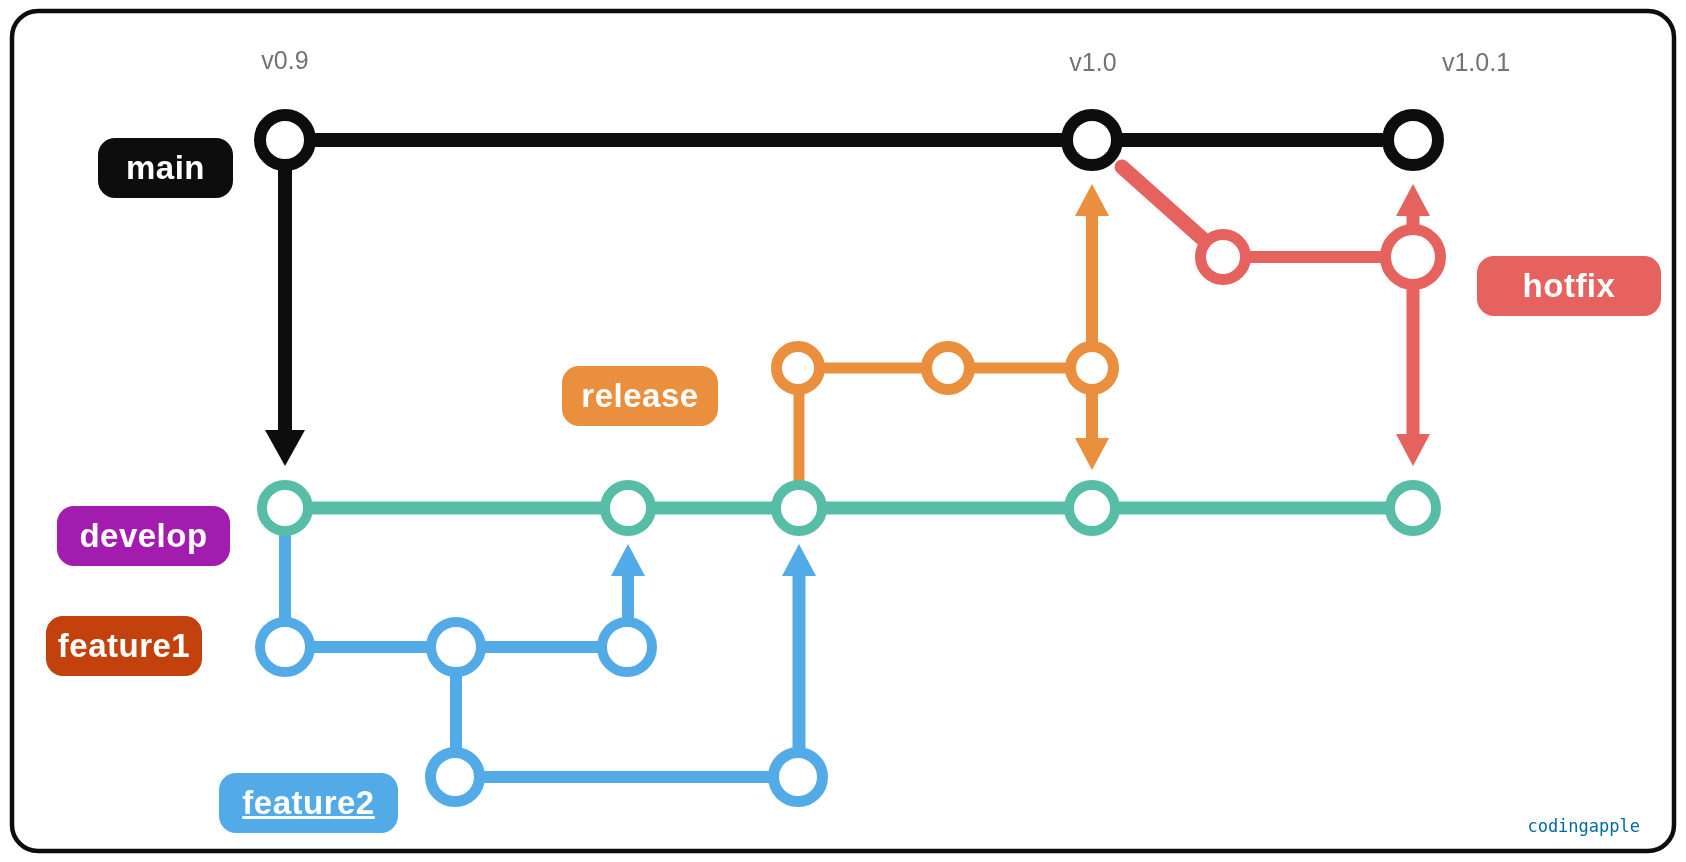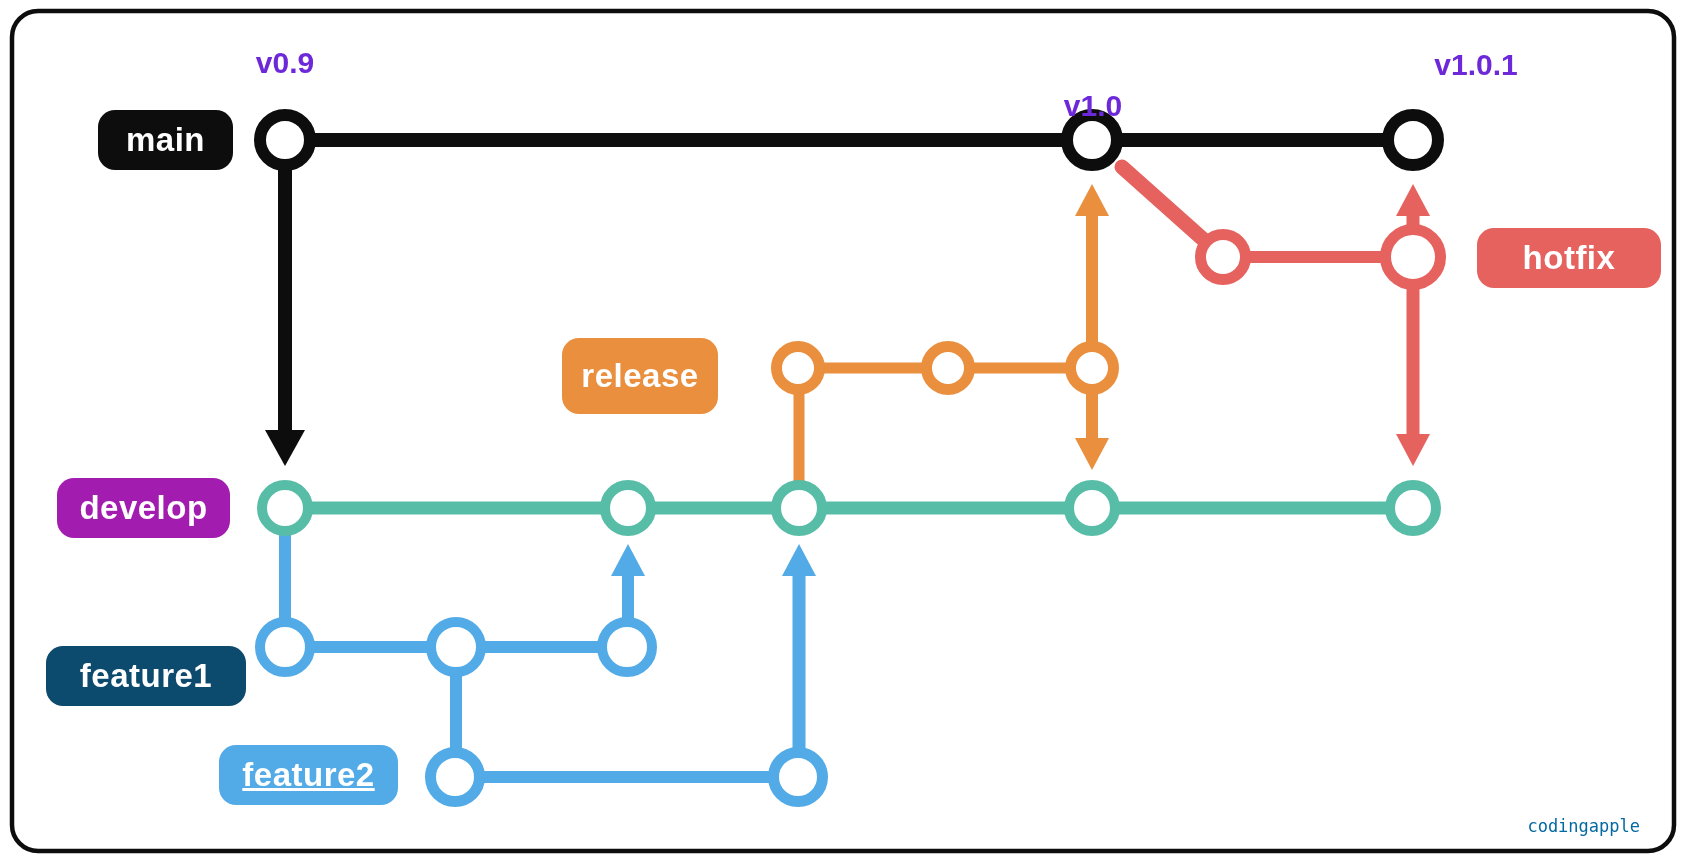--- a/index.html
+++ b/index.html
@@ -14,27 +14,28 @@
   .pill{
     position:absolute;
     display:flex;align-items:center;justify-content:center;
     color:#ffffff;
     font-weight:bold;
     font-size:33px;
     letter-spacing:0.5px;
     border-radius:17px;
     font-family:"Liberation Sans", sans-serif;
     user-select:none;
+    margin-top:28px;
   }
   .tag{
     position:absolute;
     transform:translateX(-50%);
-    color:#6d28d9;
-    font-weight:bold;
-    font-size:30px;
+    color:#737373;
+    font-weight:normal;
+    font-size:25px;
     font-family:"Liberation Sans", sans-serif;
     white-space:nowrap;
   }
   .watermark{
     position:absolute;
     right:46px;
     bottom:26px;
     font-family:"DejaVu Sans Mono", monospace;
     font-size:17px;
     color:#0369a1;
@@ -85,24 +86,24 @@
       <circle cx="1413" cy="508" r="23" fill="#ffffff" stroke="#58bda7" stroke-width="10"></circle>
       <circle cx="285" cy="647" r="25" fill="#ffffff" stroke="#52aae7" stroke-width="10"></circle>
       <circle cx="456" cy="647" r="25" fill="#ffffff" stroke="#52aae7" stroke-width="10"></circle>
       <circle cx="627" cy="647" r="25" fill="#ffffff" stroke="#52aae7" stroke-width="10"></circle>
       <circle cx="455" cy="777" r="24.5" fill="#ffffff" stroke="#52aae7" stroke-width="11"></circle>
       <circle cx="798" cy="777" r="24.5" fill="#ffffff" stroke="#52aae7" stroke-width="11"></circle>
     </svg>
   <div id="labels">
       <div class="pill" style="left: 98px; top: 110px; width: 135px; height: 60px; background: rgb(13, 13, 13);">main</div>
       <div class="pill" style="left: 1477px; top: 228px; width: 184px; height: 60px; background: rgb(229, 98, 94);">hotfix</div>
-      <div class="pill" style="left: 562px; top: 338px; width: 156px; height: 76px; background: rgb(233, 143, 62);">release</div>
+      <div class="pill" style="left: 562px; top: 338px; width: 156px; height: 60px; background: rgb(233, 143, 62);">release</div>
       <div class="pill" style="left: 57px; top: 478px; width: 173px; height: 60px; background: #a21caf;">develop</div>
-      <div class="pill" style="left: 46px; top: 646px; width: 200px; height: 60px; background: #0c4a6e;">feature1</div>
+      <div class="pill" style="left: 46px; top: 588px; width: 156px; height: 60px; background: #c2410c;">feature1</div>
       <div class="pill" style="left: 219px; top: 745px; width: 179px; height: 60px; background: rgb(82, 170, 231); text-decoration: underline;">feature2</div>
     </div>
   <div id="tags">
       <div class="tag" style="left: 285px; top: 46px;">v0.9</div>
-      <div class="tag" style="left: 1093px; top: 48px; margin-top: 41px;">v1.0</div>
+      <div class="tag" style="left: 1093px; top: 48px;">v1.0</div>
       <div class="tag" style="left: 1476px; top: 48px;">v1.0.1</div>
     </div>
   <div class="watermark">codingapple</div>
 </div>
 
 </body></html>

